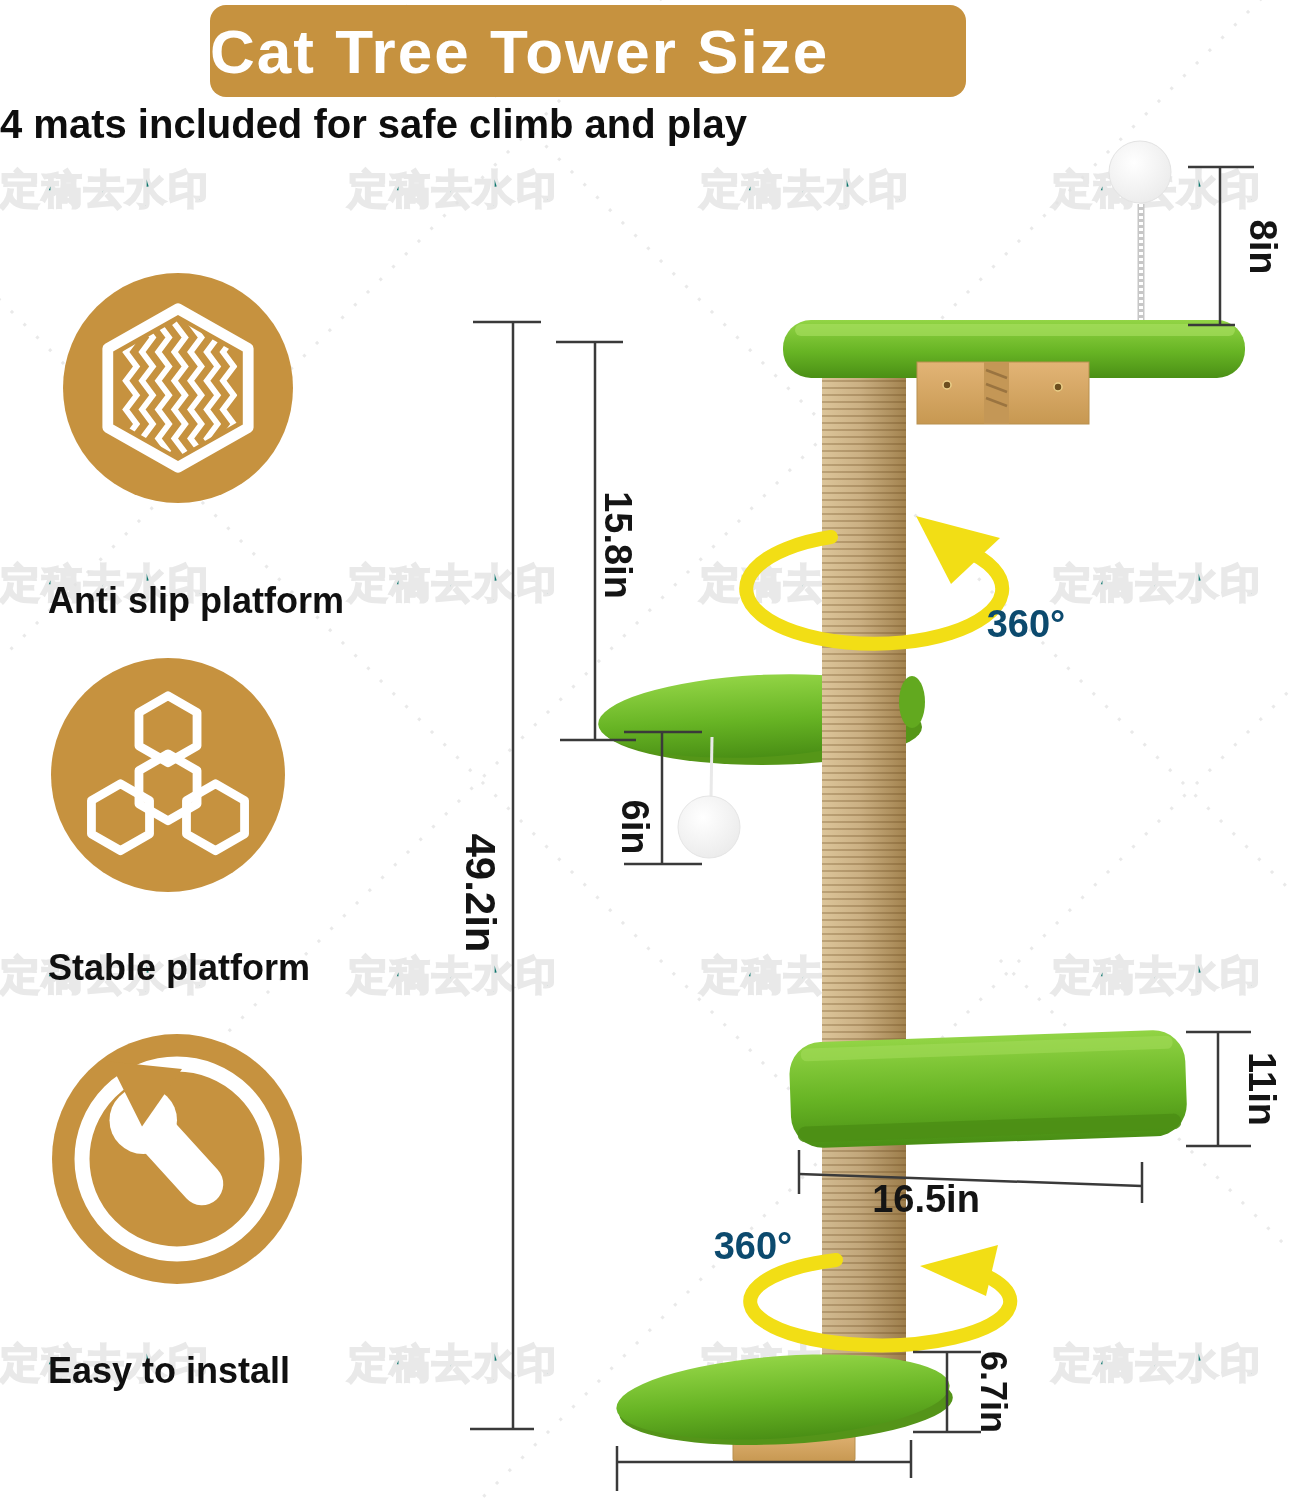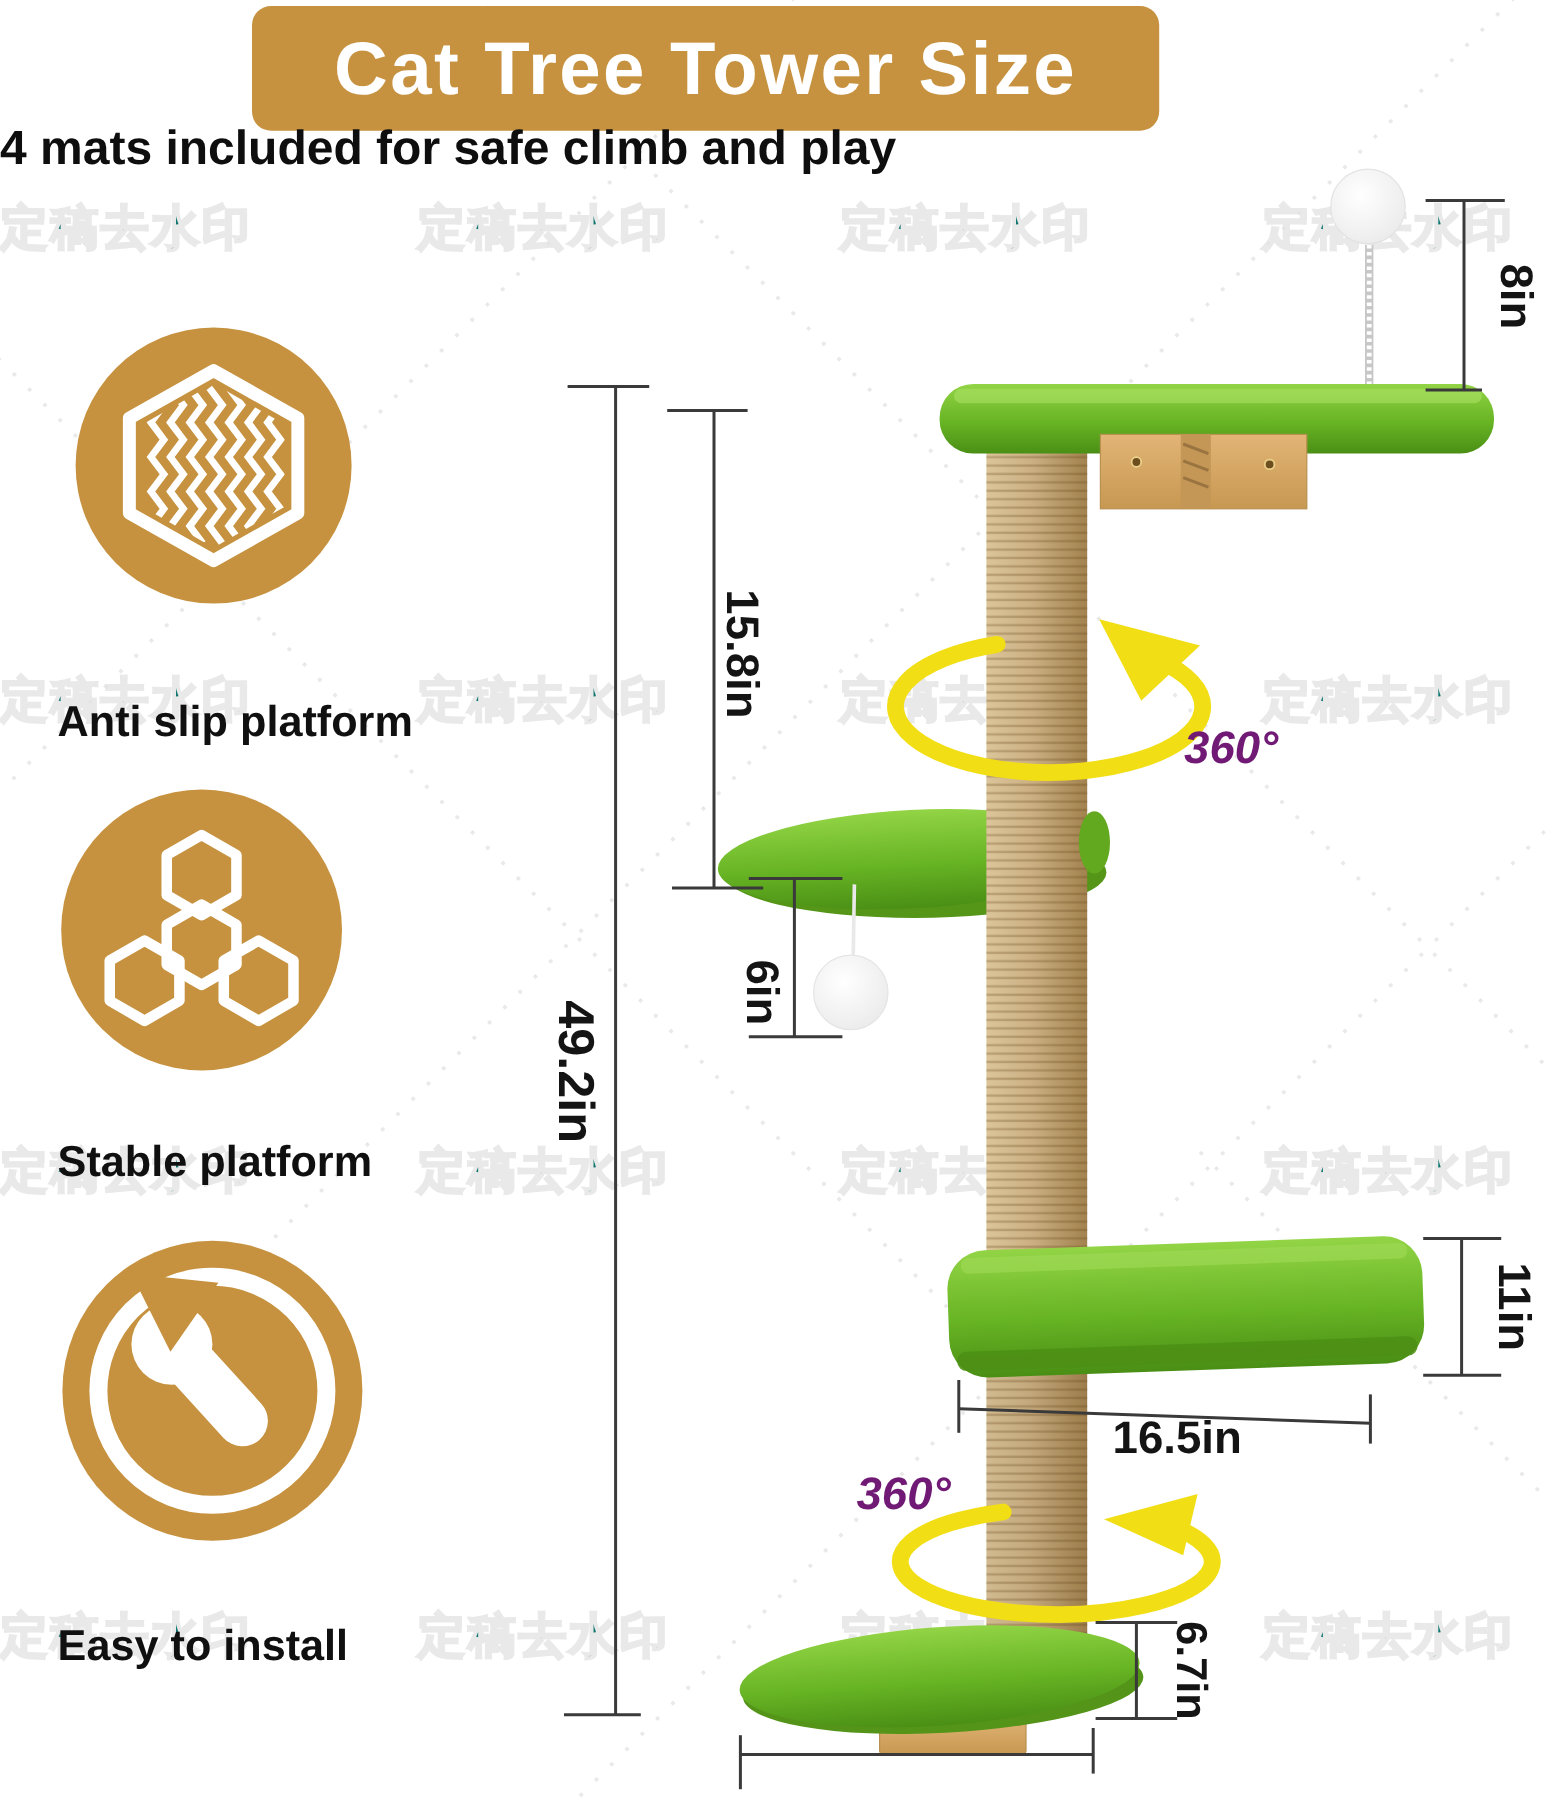--- a/index.html
+++ b/index.html
@@ -4,37 +4,37 @@
 <style>
   html,body{margin:0;padding:0;background:#fff;}
   .canvas{position:relative;width:1289px;height:1500px;background:#ffffff;overflow:hidden;
           font-family:"Liberation Sans",sans-serif;}
 
   
   .wm{position:absolute;font-weight:bold;font-size:40px;letter-spacing:2px;white-space:nowrap;
       color:#0f766e;-webkit-text-stroke:2px #e9e9e9;user-select:none;}
 
   
-  .banner{position:absolute;left:210px;top:5px;width:756px;height:104px;background:#C6923F;
-          border-radius:16px;display:flex;align-items:center;justify-content:center;}
+  .banner{position:absolute;left:210px;top:5px;width:756px;height:92px;background:#C6923F;
+          border-radius:16px;display:flex;align-items:center;justify-content:flex-start;}
   .banner h1{margin:0;color:#ffffff;font-size:62px;font-weight:bold;letter-spacing:2px;}
   .subtitle{position:absolute;left:0;top:102px;width:1260px;text-align:left;
             font-size:40px;font-weight:bold;color:#0e0e0e;}
 
   
   .ficon{position:absolute;border-radius:50%;background:#C6923F;display:flex;
          align-items:center;justify-content:center;}
   .flabel{position:absolute;font-size:36px;font-weight:bold;color:#101010;white-space:nowrap;}
 
   
   .dim{position:absolute;font-weight:bold;color:#141414;font-size:38px;white-space:nowrap;
        transform:translate(-50%,-50%);}
   .dim.rot{transform:translate(-50%,-50%) rotate(90deg);}
-  .deg{position:absolute;font-weight:bold;color:#701a75;font-size:38px;white-space:nowrap;
-       transform:translate(-50%,-50%);font-style:italic;}
+  .deg{position:absolute;font-weight:bold;color:#0c4a6e;font-size:38px;white-space:nowrap;
+       transform:translate(-50%,-50%);}
 
   .tree-svg{position:absolute;left:0;top:0;}
 </style>
 </head>
 <body>
 
 <div class="canvas">
 
   <div>
     <span class="wm" style="left:0px;top:162px">定稿去水印</span>
@@ -242,20 +242,20 @@
       <polygon points="36,37 23,11 52,14" fill="#C6923F"></polygon>
     </svg>
   </div>
   <div class="flabel" style="left:48px;top:1350px">Easy to install</div>
 
   <div class="dim rot" style="left:1262px;top:247px">8in</div>
   <div class="dim rot" style="left:617px;top:545px">15.8in</div>
   <div class="dim rot" style="left:480px;top:893px;font-size:42px">49.2in</div>
   <div class="dim rot" style="left:634px;top:827px">6in</div>
   <div class="dim rot" style="left:1261px;top:1089px">11in</div>
-  <div class="dim" style="left:981px;top:1199px">16.5in</div>
+  <div class="dim" style="left:926px;top:1199px">16.5in</div>
   <div class="dim rot" style="left:993px;top:1392px;font-size:36px">6.7in</div>
   <div class="dim" style="left:764px;top:1564px">13in</div>
 
   <div class="deg" style="left:1026px;top:624px">360°</div>
   <div class="deg" style="left:753px;top:1246px">360°</div>
 
 </div>
 
 </body></html>

